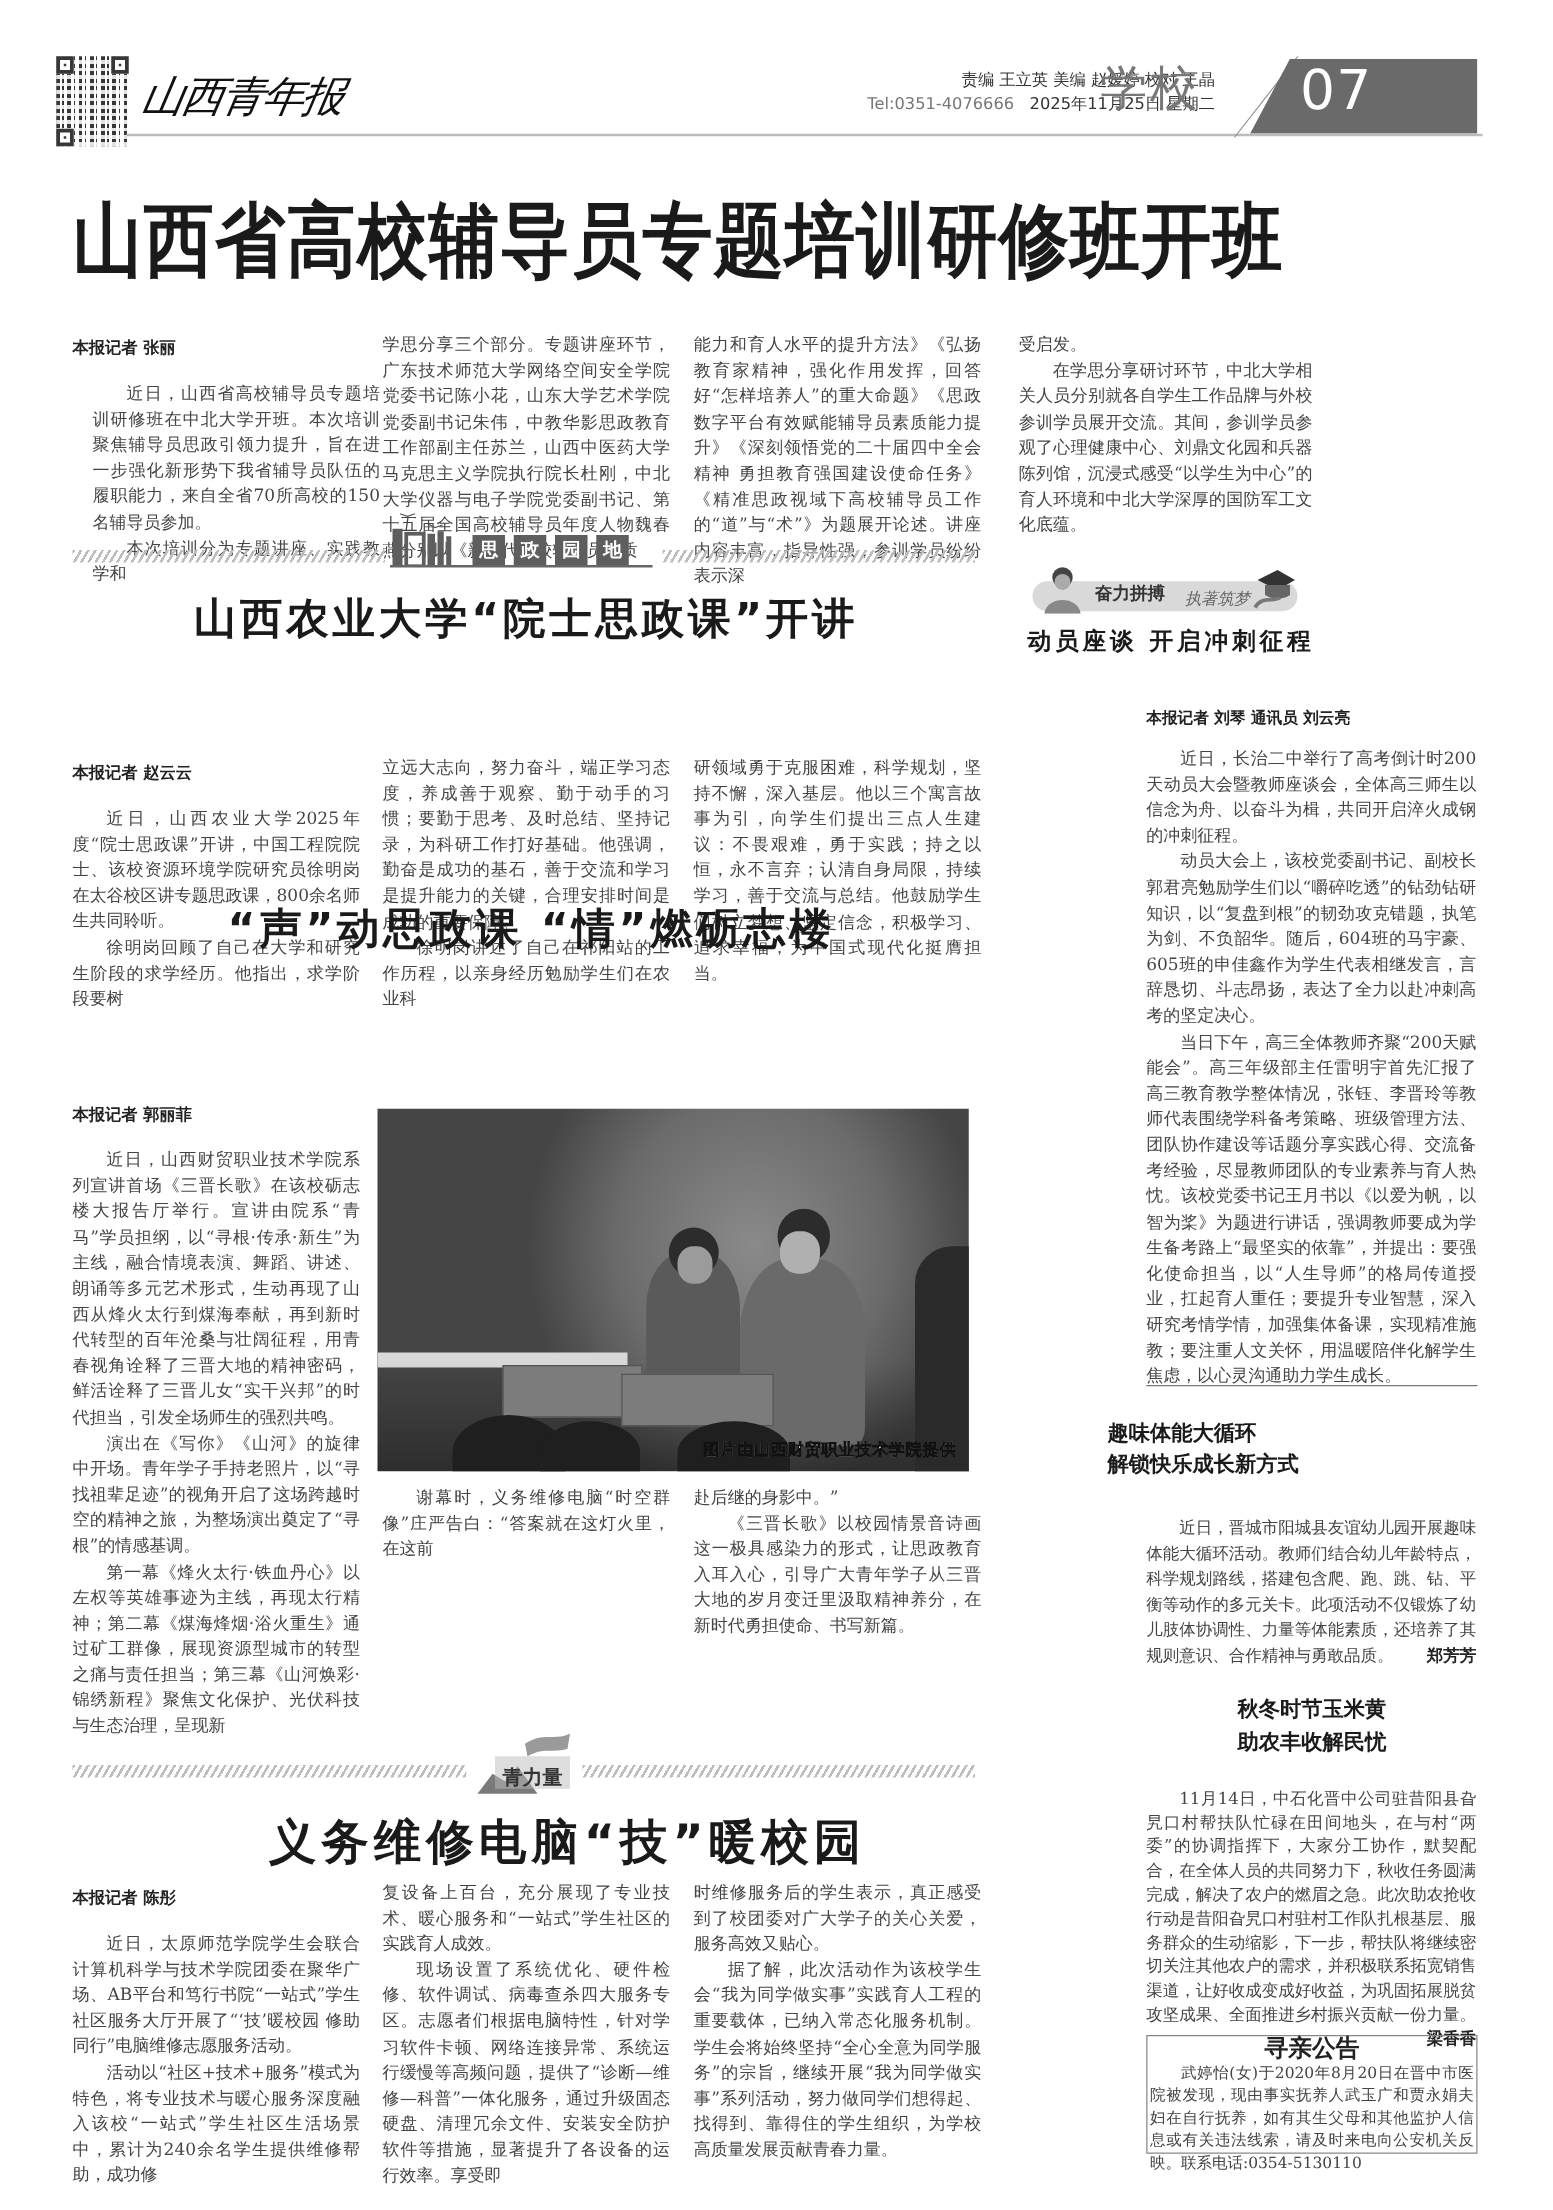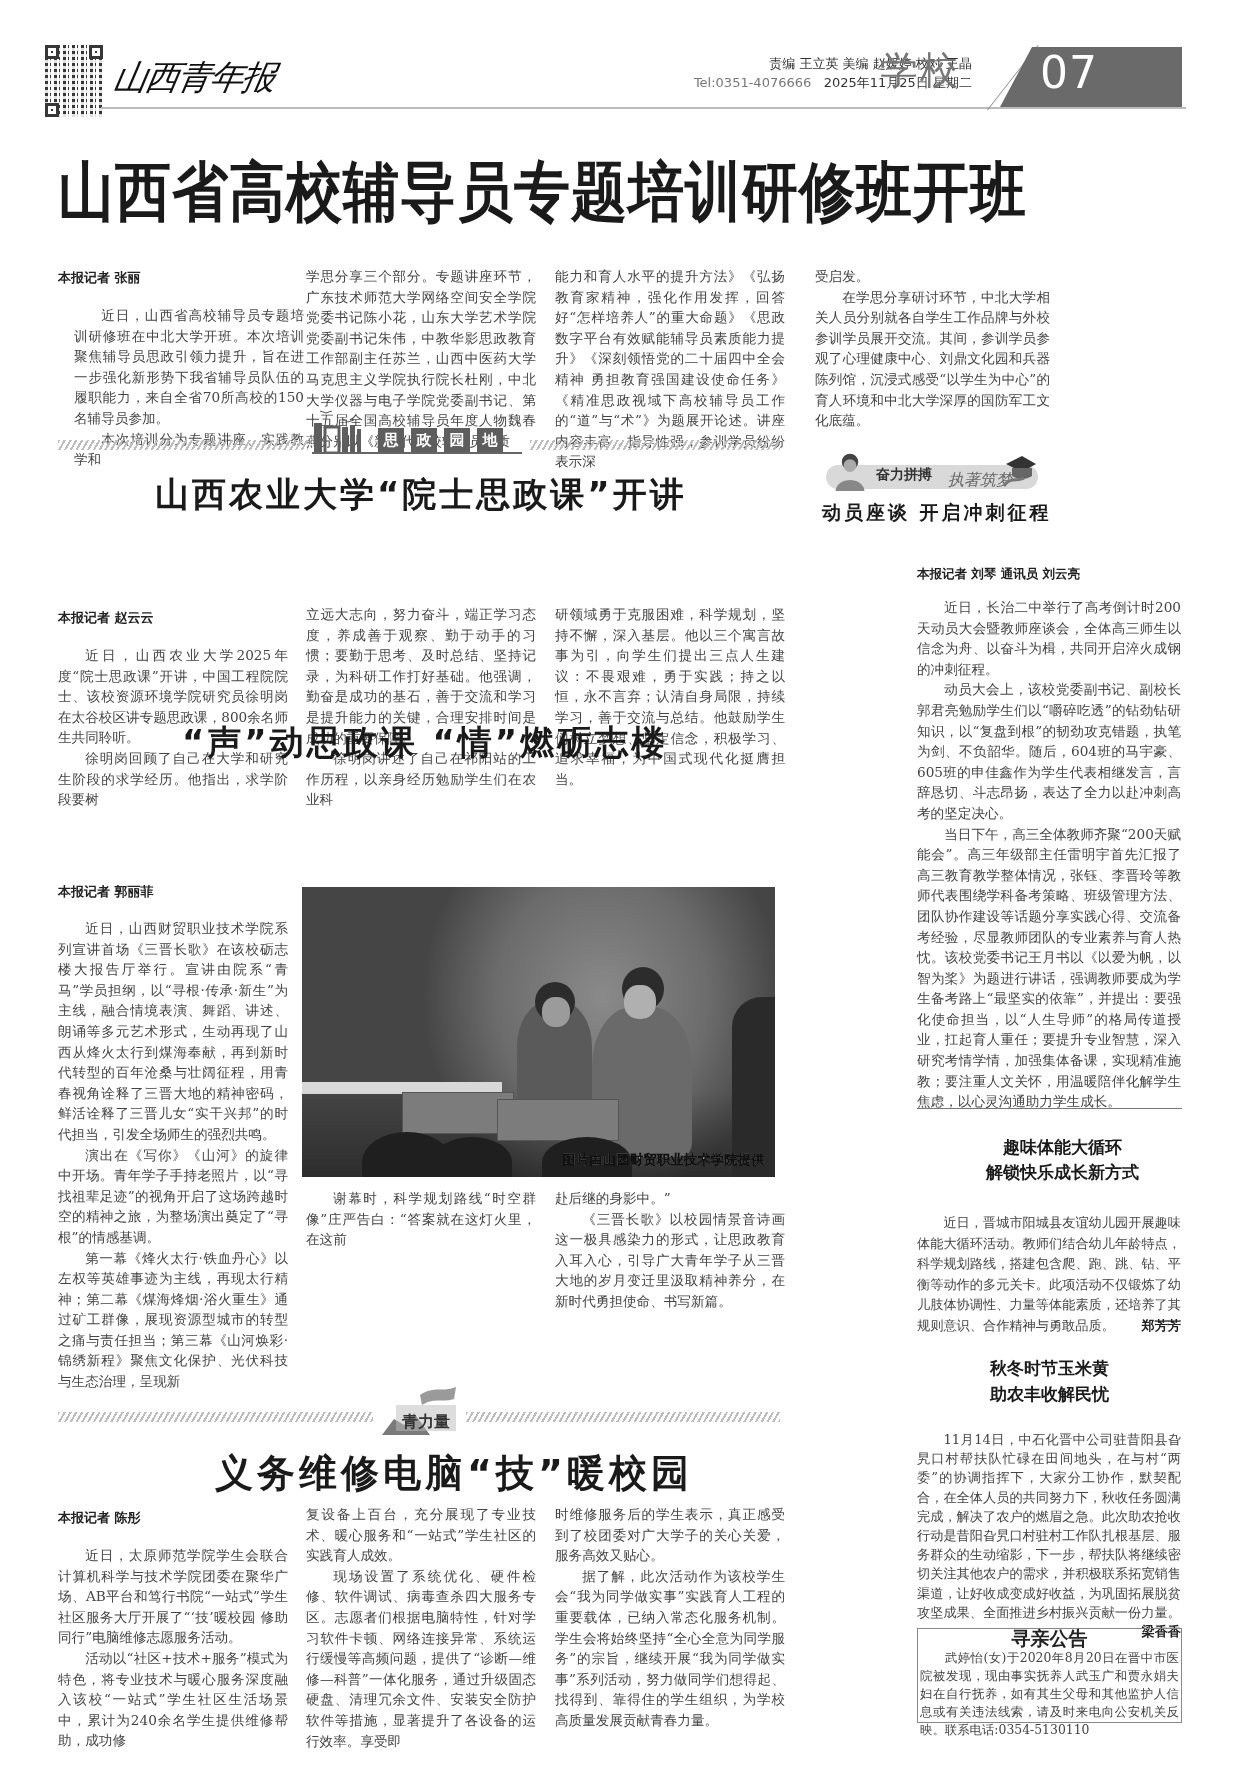--- a/index.html
+++ b/index.html
@@ -46,21 +46,21 @@
   .photo .crowd { position:absolute; border-radius:50% 50% 0 0; background:#1f1f1f; }
   .photo .caption { position:absolute; right:10px; bottom:8px; font-family:"DejaVu Sans",sans-serif; font-weight:bold;
     font-size:13px; color:#fff; -webkit-text-stroke:0.6px #111; letter-spacing:.5px; }
   
   .szyd-icon { left:312px; top:405px; width:58px; height:48px; }
   .szyd-tag { position:absolute; top:428px; width:26px; height:24px; background:#5e5e5e; color:#fff; font-family:"DejaVu Sans",sans-serif; font-weight:bold; font-size:15px; text-align:center; line-height:24px; }
   .szyd-under { left:312px; top:452px; width:210px; height:2px; background:#666; }
   .ql-badge { left:380px; top:1385px; width:78px; height:52px; }
   .side-banner { left:826px; top:465px; width:212px; height:24px; background:#d9d9d9; border-radius:12px; }
   .side-banner .t1 { position:absolute; left:50px; top:1px; font-family:"DejaVu Sans",sans-serif; font-weight:bold; font-size:14px; color:#333; }
-  .side-banner .t2 { position:absolute; left:122px; top:5px; font-family:"DejaVu Sans",sans-serif; font-style:italic; font-size:16px; color:#666; }
+  .side-banner .t2 { position:absolute; left:122px; top:5px; font-family:"DejaVu Sans",sans-serif; font-style:italic; font-size:13px; color:#666; }
   .divider { position:absolute; height:1px; background:#777; }
   .notice { left:917px; top:1628px; width:265px; height:95px; border:1px solid #888; box-sizing:border-box; }
   .notice-title { position:absolute; left:0; width:100%; top:-3px; text-align:center; font-family:"DejaVu Sans",sans-serif; font-weight:bold; font-size:19px; color:#222; }
   .notice-body { position:absolute; left:2px; right:2px; top:20px; font-size:12.4px; line-height:18px; color:#444; text-align:justify; }
   .notice-body p { margin:0; text-indent:2em; }
   .sign { font-family:"DejaVu Sans",sans-serif; font-weight:bold; color:#222; float:right; }
 </style>
 </head>
 <body>
 
@@ -150,21 +150,21 @@
   <div class="desk" style="left:100px; top:205px; width:110px; height:40px;"></div>
   <div class="desk" style="left:195px; top:212px; width:120px; height:40px;"></div>
   <div class="crowd" style="left:60px; top:245px; width:90px; height:60px;"></div>
   <div class="crowd" style="left:130px; top:250px; width:80px; height:50px;"></div>
   <div class="crowd" style="left:240px; top:250px; width:90px; height:50px;"></div>
   <div class="crowd" style="left:430px; top:110px; width:60px; height:200px; border-radius:30px 0 0 0; background:#2a2a2a;"></div>
   <div class="caption">图片由山西财贸职业技术学院提供</div>
 </div>
 
 <div class="col" style="left:306px; top:1188px; width:230px;">
-  <p>谢幕时，科学规划路线“时空群像”庄严告白：“答案就在这灯火里，在这前</p>
+  <p>谢幕时，义务维修电脑“时空群像”庄严告白：“答案就在这灯火里，在这前</p>
 </div>
 <div class="col" style="left:555px; top:1188px; width:230px;">
   <p class="noind">赴后继的身影中。”</p>
   <p>《三晋长歌》以校园情景音诗画这一极具感染力的形式，让思政教育入耳入心，引导广大青年学子从三晋大地的岁月变迁里汲取精神养分，在新时代勇担使命、书写新篇。</p>
 </div>
 
 <div class="hatch" style="left:58px; top:1412px; width:315px;"></div>
 <svg class="abs ql-badge" viewBox="0 0 78 52">
   <path d="M2 50 L14 34 L24 40 L34 28 L50 50 Z" fill="#7a7a7a"></path>
   <path d="M40 10 C 55 0, 62 8, 76 2 L74 14 C 62 18, 55 12, 42 20 Z" fill="#9a9a9a"></path>
@@ -206,21 +206,21 @@
 <div class="h1" style="left:822px; top:500px; font-size:19px; letter-spacing:3px;">动员座谈 开启冲刺征程</div>
 <div class="byline" style="left:917px; top:566px; font-size:12.5px;">本报记者 刘琴 通讯员 刘云亮</div>
 <div class="col" style="left:917px; top:597px; width:264px;">
   <p>近日，长治二中举行了高考倒计时200天动员大会暨教师座谈会，全体高三师生以信念为舟、以奋斗为楫，共同开启淬火成钢的冲刺征程。</p>
   <p>动员大会上，该校党委副书记、副校长郭君亮勉励学生们以“嚼碎吃透”的钻劲钻研知识，以“复盘到根”的韧劲攻克错题，执笔为剑、不负韶华。随后，604班的马宇豪、605班的申佳鑫作为学生代表相继发言，言辞恳切、斗志昂扬，表达了全力以赴冲刺高考的坚定决心。</p>
   <p>当日下午，高三全体教师齐聚“200天赋能会”。高三年级部主任雷明宇首先汇报了高三教育教学整体情况，张钰、李晋玲等教师代表围绕学科备考策略、班级管理方法、团队协作建设等话题分享实践心得、交流备考经验，尽显教师团队的专业素养与育人热忱。该校党委书记王月书以《以爱为帆，以智为桨》为题进行讲话，强调教师要成为学生备考路上“最坚实的依靠”，并提出：要强化使命担当，以“人生导师”的格局传道授业，扛起育人重任；要提升专业智慧，深入研究考情学情，加强集体备课，实现精准施教；要注重人文关怀，用温暖陪伴化解学生焦虑，以心灵沟通助力学生成长。</p>
 </div>
 
 <div class="divider" style="left:917px; top:1108px; width:265px;"></div>
 
-<div class="h1" style="left:930px; top:1135px; width:265px; text-align:center; font-size:17px; line-height:25px;">
+<div class="h1" style="left:886px; top:1135px; width:265px; text-align:left; font-size:17px; line-height:25px;">
   <div>趣味体能大循环</div>
   <div>解锁快乐成长新方式</div>
 </div>
 <div class="col" style="left:917px; top:1213px; width:264px; font-size:13.2px;">
   <p><span>近日，晋城市阳城县友谊幼儿园开展趣味体能大循环活动。教师们结合幼儿年龄特点，科学规划路线，搭建包含爬、跑、跳、钻、平衡等动作的多元关卡。此项活动不仅锻炼了幼儿肢体协调性、力量等体能素质，还培养了其规则意识、合作精神与勇敢品质。</span> <span class="sign">郑芳芳</span></p>
 </div>
 
 <div class="h1" style="left:917px; top:1355px; width:265px; text-align:center; font-size:17px; line-height:26px;">
   <div>秋冬时节玉米黄</div>
   <div>助农丰收解民忧</div>

